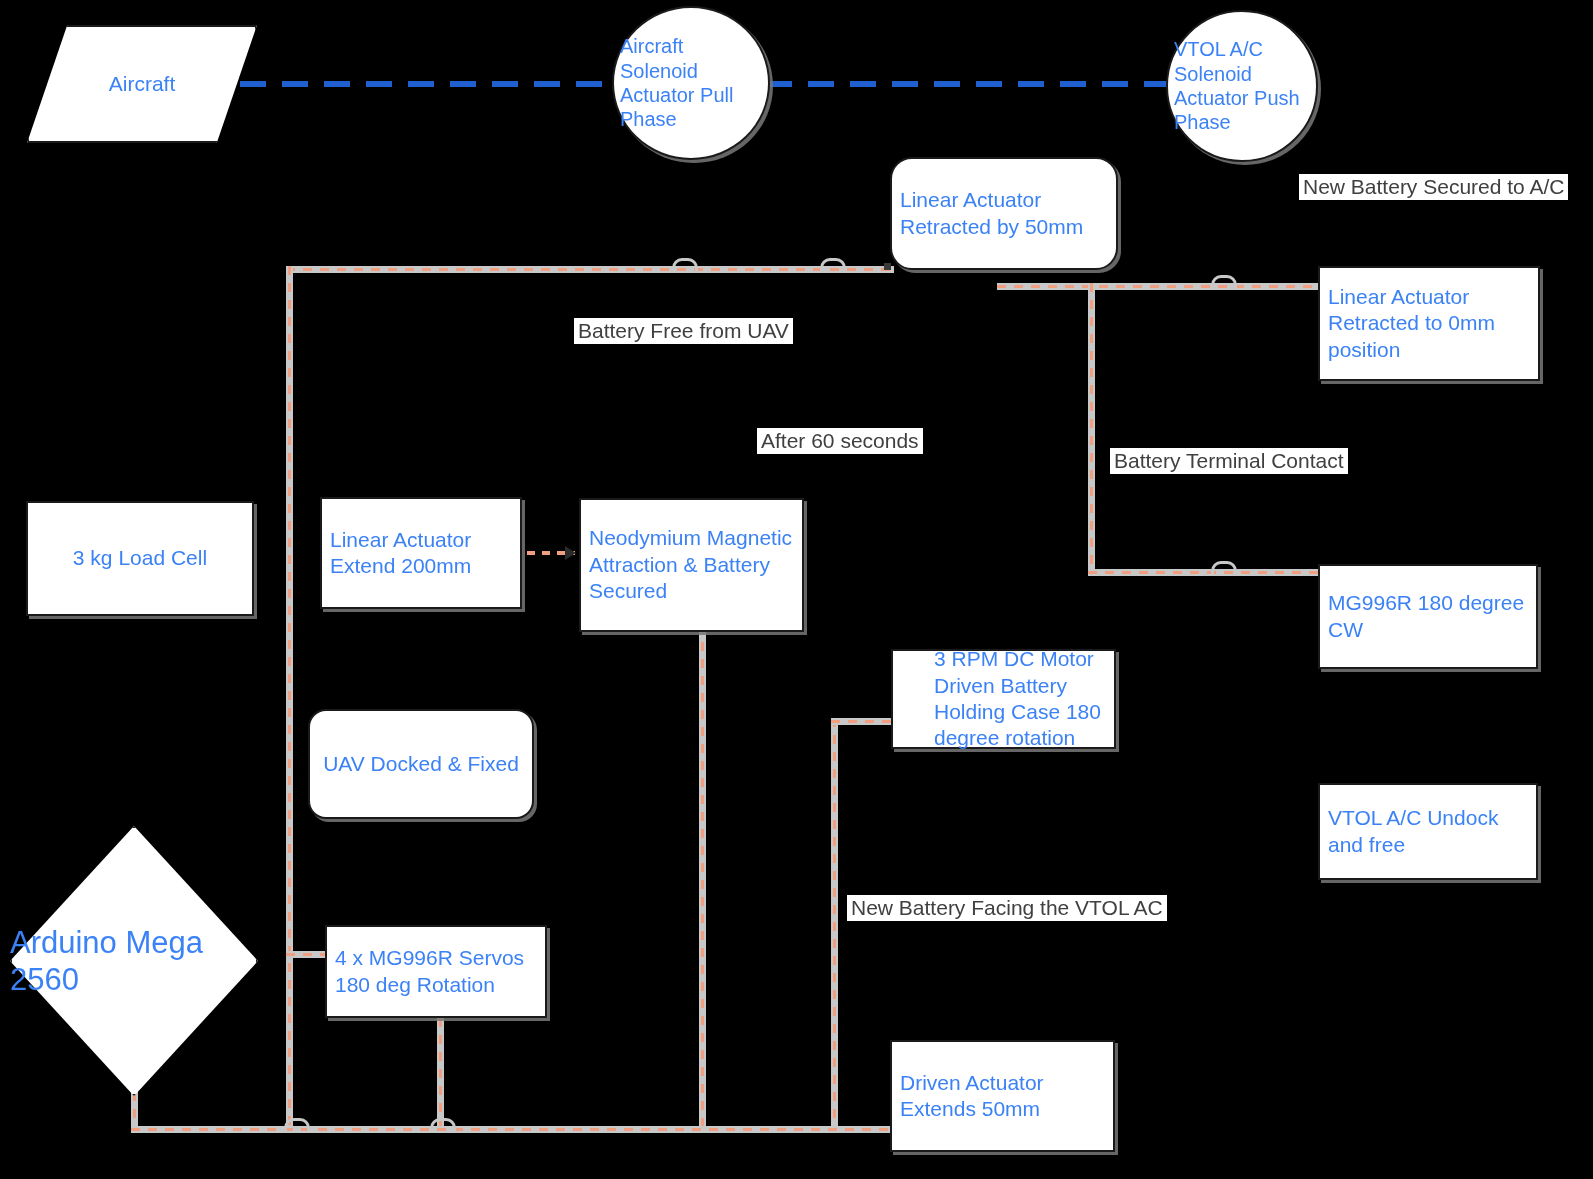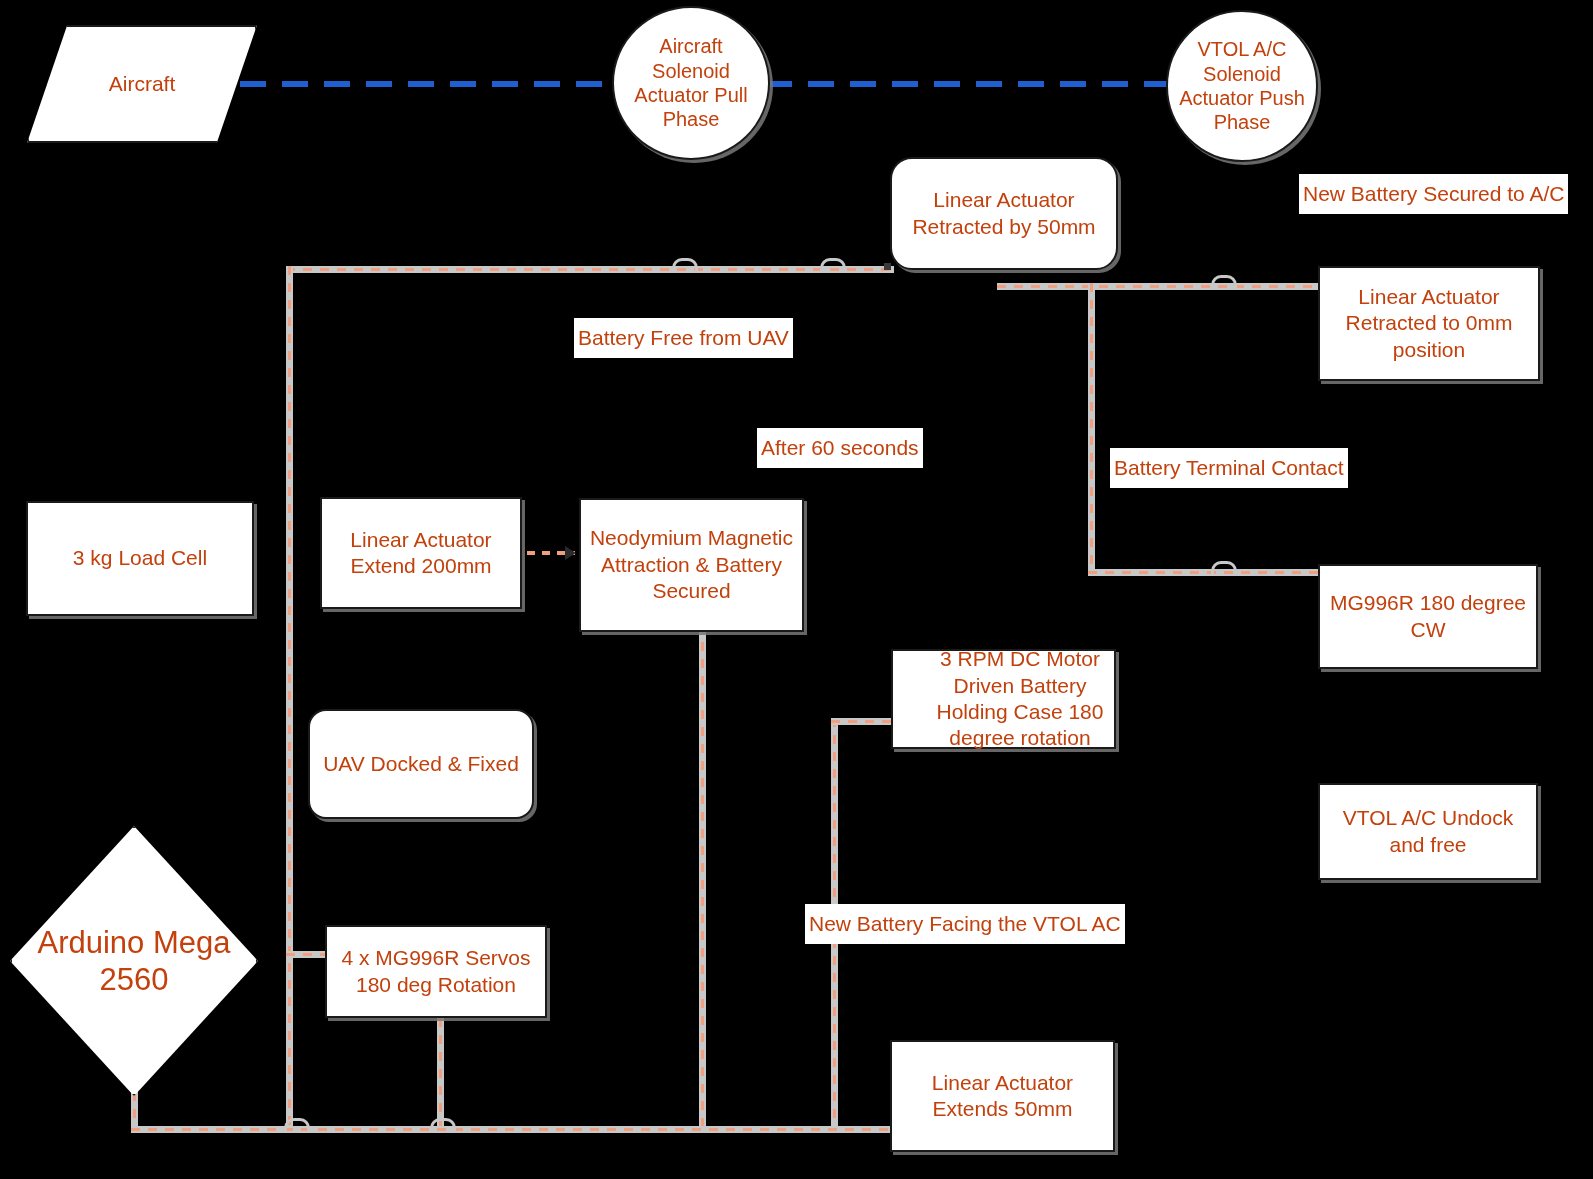--- a/index.html
+++ b/index.html
@@ -12,22 +12,22 @@
   }
   
   .node{
     position:absolute;
     background:#ffffff;
     border:2px solid #1a1a1a;
     box-sizing:border-box;
     display:flex;
     align-items:center;
     justify-content:center;
-    text-align:center;
-    color:#c2410c;
+    text-align:left;
+    color:#3b82f6;
     font-size:21px;
     line-height:1.26;
     padding:4px 8px;
     box-shadow:3px 3px 0 rgba(120,120,120,.85);
   }
   .node.rounded{border-radius:18px;}
   .node.ellipse{border-radius:50%;padding:0 6px;font-size:20px;line-height:1.22;}
   .node.para{
     border:none;background:transparent;box-shadow:none;padding:0;
   }
@@ -47,24 +47,24 @@
     background:#ffffff;
     border:2px solid #1a1a1a;
     -webkit-clip-path:polygon(50% 0,100% 50%,50% 100%,0 50%);
     clip-path:polygon(50% 0,100% 50%,50% 100%,0 50%);
   }
   .diamond-label{position:relative;z-index:2;font-size:31px;line-height:1.2;}
   
   .edge-label{
     position:absolute;
     background:#ffffff;
-    color:#c2410c;
+    color:#404040;
     font-size:21px;
     line-height:1.15;
-    padding:8px 4px;
+    padding:1px 4px;
     white-space:nowrap;
     box-sizing:border-box;
   }
   
   .wire{
     position:absolute;
     background:#c8c8c8;
   }
   .wire.h{height:7px;}
   .wire.v{width:7px;}
@@ -195,36 +195,36 @@
   <div class="node diamond" style="left:10px;top:826px;width:248px;height:270px;">
     <span class="diamond-inner"></span>
     <span class="diamond-label">Arduino Mega 2560</span>
   </div>
 
   <div class="node" style="left:325px;top:925px;width:222px;height:93px;">
     <span>4 x MG996R Servos 180 deg Rotation</span>
   </div>
 
   <div class="node" style="left:890px;top:1040px;width:225px;height:112px;">
-    <span>Linear Actuator Extends 50mm</span>
+    <span>Driven Actuator Extends 50mm</span>
   </div>
 
   <div class="edge-label" style="left:1299px;top:174px;">
     <span>New Battery Secured to A/C</span>
   </div>
 
   <div class="edge-label" style="left:574px;top:318px;">
     <span>Battery Free from UAV</span>
   </div>
 
   <div class="edge-label" style="left:757px;top:428px;">
     <span>After 60 seconds</span>
   </div>
 
   <div class="edge-label" style="left:1110px;top:448px;">
     <span>Battery Terminal Contact</span>
   </div>
 
-  <div class="edge-label" style="left:805px;top:895px;margin-top:9px;">
+  <div class="edge-label" style="left:847px;top:895px;">
     <span>New Battery Facing the VTOL AC</span>
   </div>
 
 </div>
 
 </body></html>

